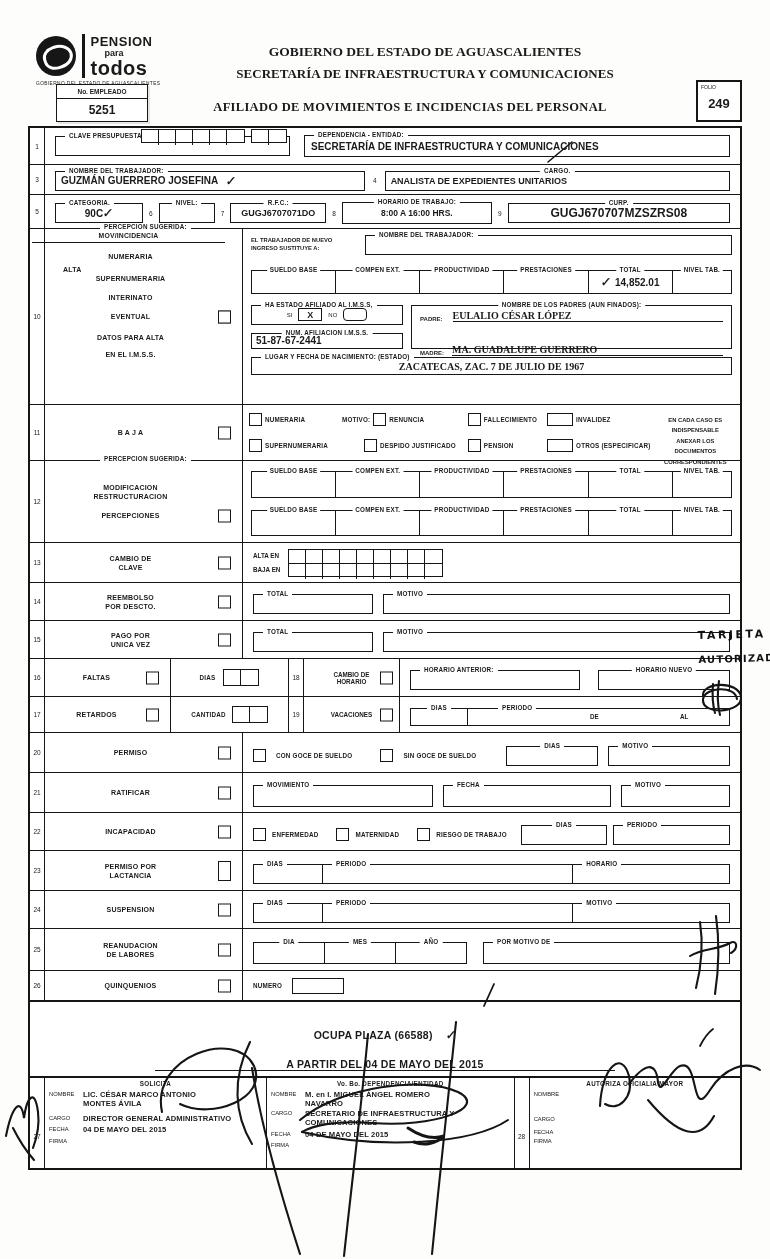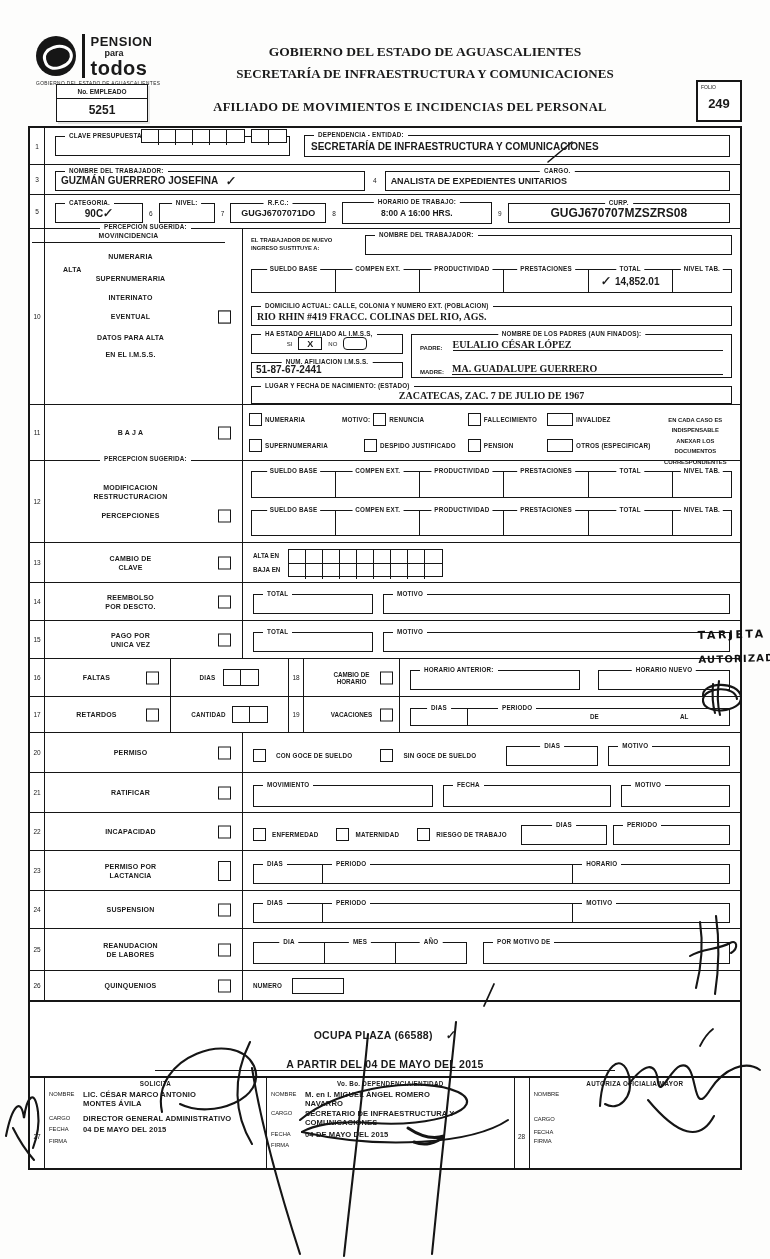--- a/index.html
+++ b/index.html
@@ -235,26 +235,20 @@
               <span class="flabel">TOTAL</span>
               <span class="check" style="margin-right:4px">✓</span>
               <span class="bval">14,852.01</span>
             </div>
             <div class="pseg" style="flex:.7">
                 <span class="flabel">NIVEL TAB.</span>
               </div>
           </div>
         </div>
 
-        <div style="padding:8px 8px 2px 8px;height:30px">
-          <div class="bracket" style="height:20px;justify-content:flex-start;padding-left:5px">
-            <span class="flabel">DOMICILIO ACTUAL: CALLE, COLONIA Y NUMERO EXT. (POBLACION)</span>
-            <span class="bval ser" style="font-size:10px">RIO RHIN #419 FRACC. COLINAS DEL RIO, AGS.</span>
-          </div>
-        </div>
 
         <div style="display:flex;gap:8px;padding:6px 8px 2px 8px;height:52px">
           <div style="display:flex;flex-direction:column;gap:8px;width:152px">
             <div class="bracket" style="height:24px;gap:6px">
               <span class="flabel">HA ESTADO AFILIADO AL I.M.S.S,</span>
               <span style="font-size:6px">SI</span>
               <span class="cb" style="width:24px">X</span>
               <span style="font-size:6px">NO</span>
               <span class="cb" style="width:24px;border-radius:4px"></span>
             </div>
@@ -262,21 +256,21 @@
               <span class="flabel cen">NUM. AFILIACION I.M.S.S.</span>
               <span class="bval">51-87-67-2441</span>
             </div>
           </div>
           <div class="bracket grow" style="flex-direction:column;align-items:stretch;justify-content:flex-start;padding:4px 8px 0 8px">
             <span class="flabel cen">NOMBRE DE LOS PADRES (AUN FINADOS):</span>
             <div style="display:flex;gap:10px;align-items:flex-end">
               <span style="font-size:6px;font-weight:bold">PADRE:</span>
               <span class="bval ser linef grow" style="font-size:10px">EULALIO CÉSAR LÓPEZ</span>
             </div>
-            <div style="display:flex;gap:8px;align-items:flex-end;margin-top:12px">
+            <div style="display:flex;gap:8px;align-items:flex-end;margin-top:22px">
               <span style="font-size:6px;font-weight:bold">MADRE:</span>
               <span class="bval ser linef grow" style="font-size:10px">MA. GUADALUPE GUERRERO</span>
             </div>
           </div>
         </div>
 
         <div style="padding:6px 8px 2px 8px;height:24px">
           <div class="bracket" style="height:18px">
             <span class="flabel">LUGAR Y FECHA DE NACIMIENTO: (ESTADO)</span>
             <span class="bval ser" style="font-size:10px">ZACATECAS, ZAC. 7 DE JULIO DE 1967</span>

